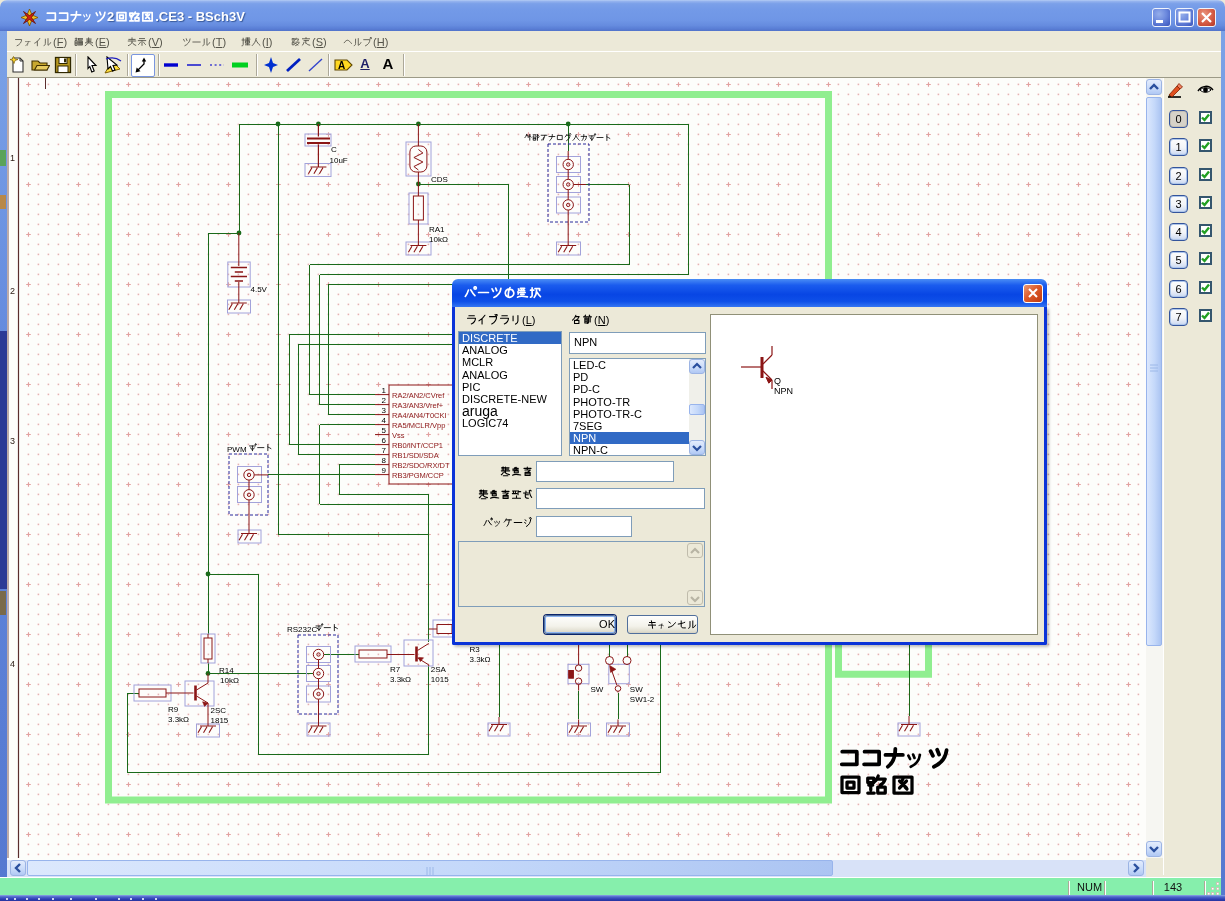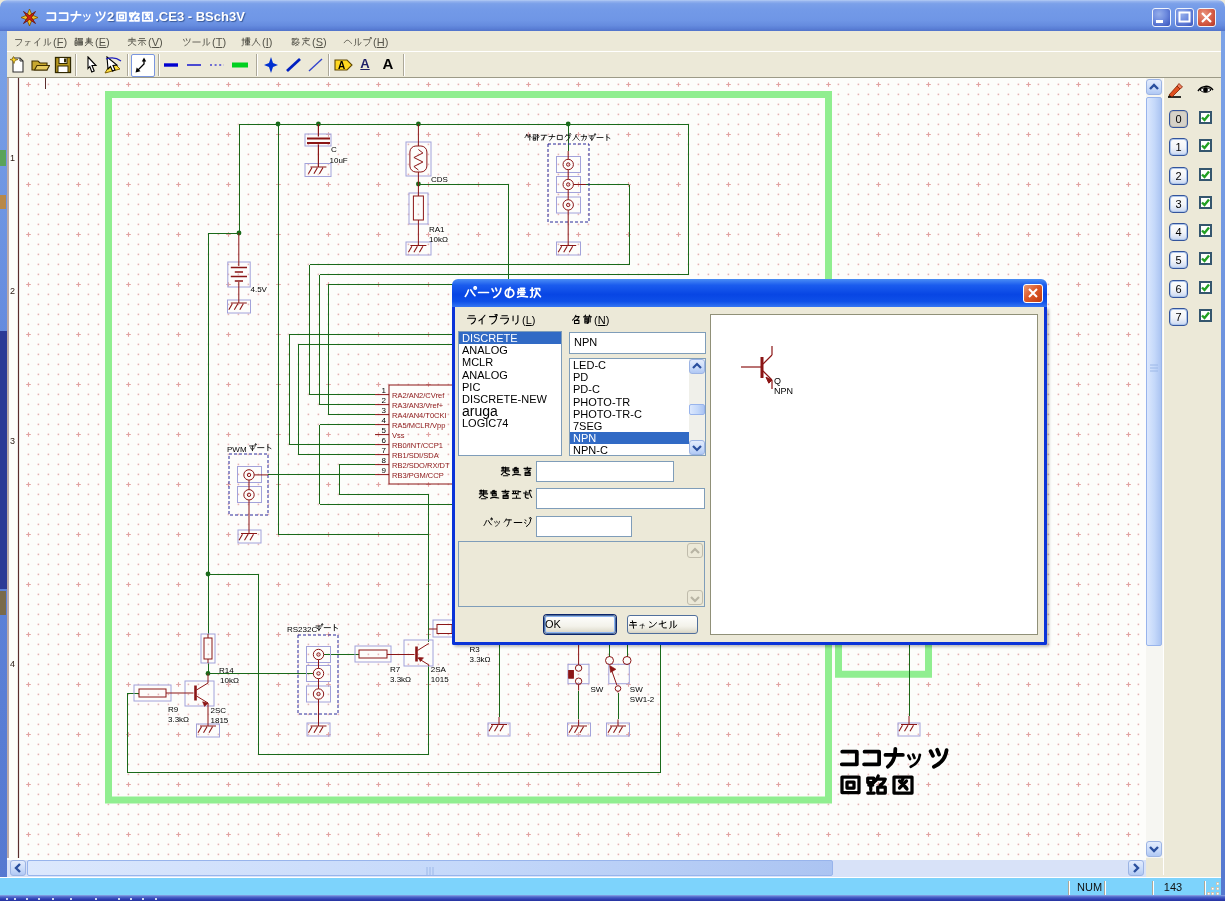--- a/index.html
+++ b/index.html
@@ -30,34 +30,34 @@
 .sthumb{background:linear-gradient(90deg,#dce8fd 0%,#c4d8fa 55%,#abc4f2 100%);border:1px solid #98b4ec;border-radius:2px;position:absolute}
 
 #rpanel{position:absolute;left:1163px;top:78px;width:58px;height:797px;background:#ece9d8;border-left:1px solid #fff}
 .lbtn{position:absolute;left:5px;width:19px;height:18px;border:1px solid #33549c;border-radius:4px;
  background:linear-gradient(180deg,#fdfdfc 0%,#f2f4f8 55%,#d8e2f4 85%,#c4d4f0 100%);
  font-size:11px;text-align:center;line-height:16px;color:#000;box-shadow:inset 0 0 0 1px #aec6ea}
 .lbtn.sel{background:#d6d2c8;box-shadow:inset 0 0 0 1px #c2beb4}
 .chk{position:absolute;left:35px;width:13px;height:13px;background:#fff;border:2px solid #35566e}
 .chk svg{display:block;margin:0}
 
-#statusbar{position:absolute;left:0;top:877px;width:1225px;height:19px;background:#7dd3fc;border-top:1px solid #fff;font-size:11px;color:#111}
+#statusbar{position:absolute;left:0;top:877px;width:1225px;height:19px;background:#86efac;border-top:1px solid #fff;font-size:11px;color:#111}
 .sgroove{position:absolute;top:3px;height:14px;width:2px;border-left:1px solid #aca899;border-right:1px solid #fff}
 
 #dlg{position:absolute;left:452px;top:307px;width:595px;height:338px;background:#ece9d8;border:3px solid #0a33d8;border-top:none;border-radius:0 0 2px 2px;box-shadow:2px 2px 3px rgba(0,0,0,0.25)}
 #dlgtitle{position:absolute;left:-3px;top:-28px;width:595px;height:28px;border-radius:6px 6px 0 0;
  background:linear-gradient(180deg,#4a8df5 0%,#1b5cee 22%,#0846e4 55%,#0e4fe8 80%,#3575f2 100%);}
 #dlgclose{position:absolute;right:4px;top:5px;width:20px;height:19px;border:1px solid #fff;border-radius:3px;
  background:linear-gradient(135deg,#eb9a75 0%,#dd5a2a 45%,#c03a10 100%)}
 .fldlabel{position:absolute;font-size:11px;color:#000}
 .txtbox{position:absolute;background:#fff;border:1px solid #7f9db9}
 .lbx{position:absolute;background:#fff;border:1px solid #7f9db9;font-size:11px;color:#000;overflow:hidden}
 .lbx .row{height:12.2px;line-height:12.4px;padding-left:3px;white-space:nowrap}
 .lbx .row.sel{background:#316ac5;color:#fff}
-.xpbtn{position:absolute;height:19px;border:1px solid #506f9c;border-radius:3px;font-size:11px;color:#000;text-align:left;line-height:17px;
+.xpbtn{position:absolute;height:19px;border:1px solid #506f9c;border-radius:3px;font-size:11px;color:#000;text-align:right;line-height:17px;
  background:linear-gradient(180deg,#fefefd 0%,#f3f2ea 60%,#e1ded0 90%,#d5d1c2 100%)}
 
 svg.js{display:inline-block;vertical-align:top;fill:none;stroke:currentColor;stroke-width:10;stroke-linecap:round;stroke-linejoin:round}
 .ttext svg.js{stroke-width:13}
 .abs{position:absolute}
 .mitem{top:4px;display:flex;align-items:center;height:14px;color:#55544a;font-size:11px}
 .mitem svg.js{stroke-width:9;margin-right:1px}
 .mitem span{text-decoration:none}
 </style>
 </head>

